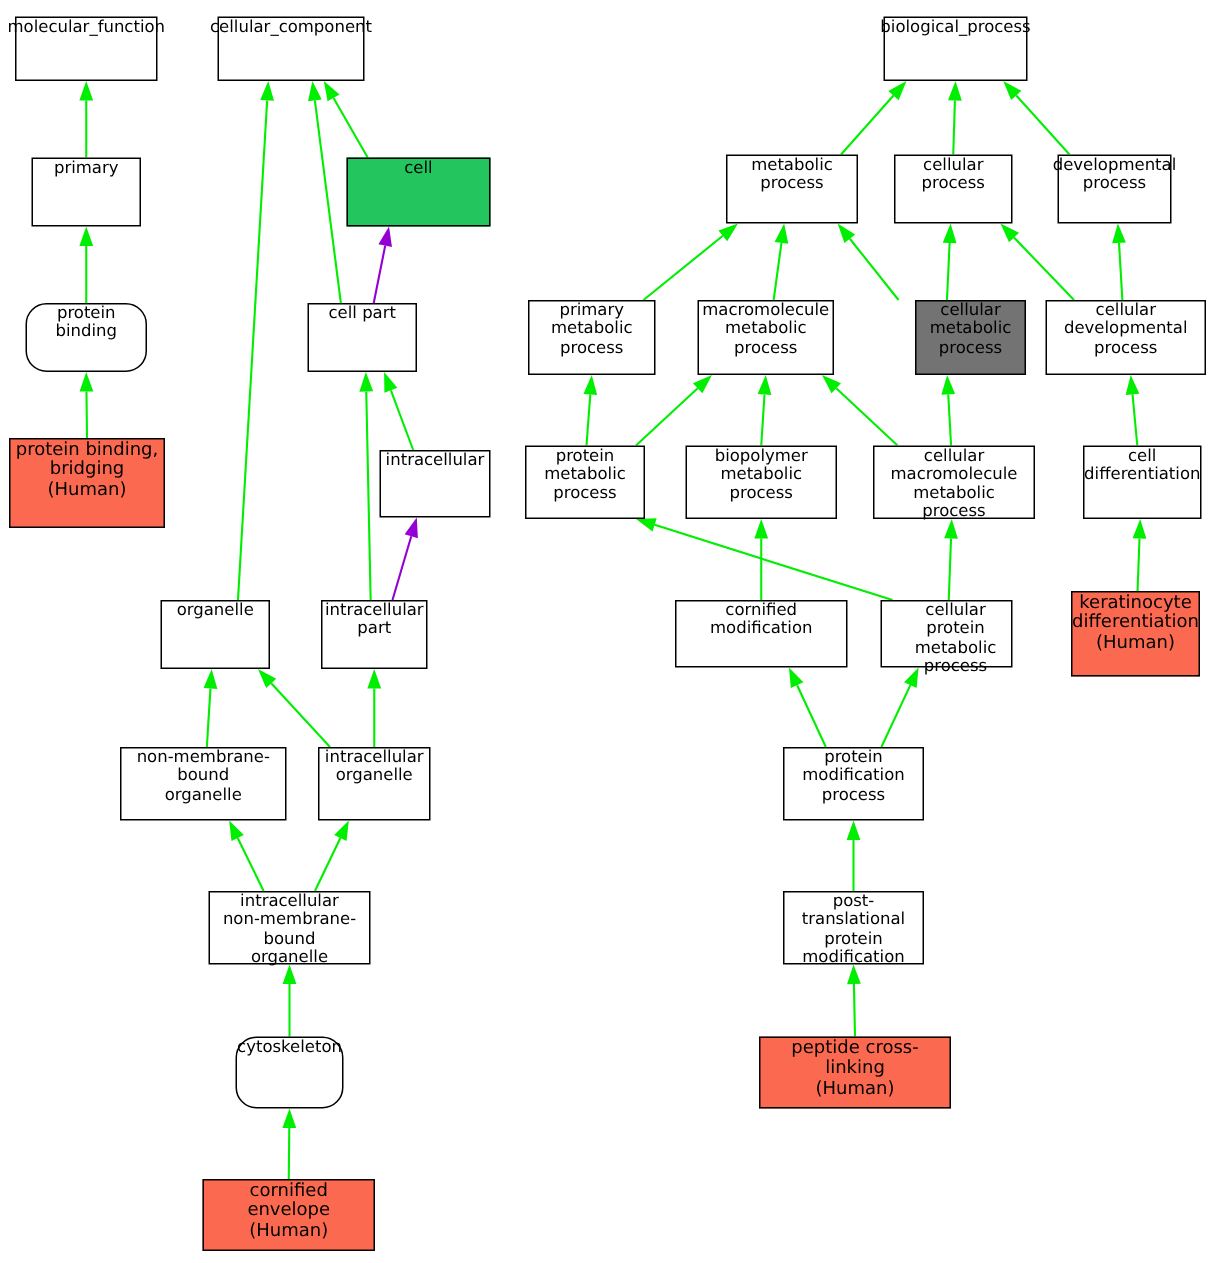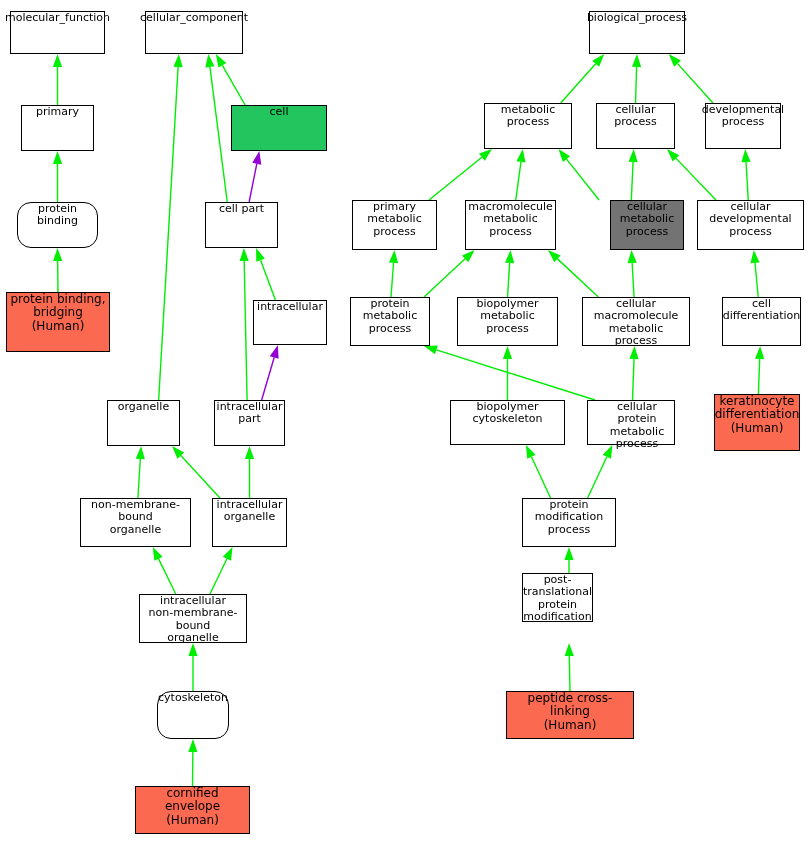--- a/index.html
+++ b/index.html
@@ -271,36 +271,36 @@
 process</span>
       </div>
       <div class="node" style="left: 582px; top: 297px; width: 108px; height: 49px; font-size: 11px; background: rgb(255, 255, 255); border-color: rgb(0, 0, 0);">
         <span class="lbl">cellular macromolecule
 metabolic process</span>
       </div>
       <div class="node" style="left: 722px; top: 297px; width: 79px; height: 49px; font-size: 11px; background: rgb(255, 255, 255); border-color: rgb(0, 0, 0);">
         <span class="lbl">cell differentiation</span>
       </div>
       <div class="node" style="left: 450px; top: 400px; width: 115px; height: 45px; font-size: 11px; background: rgb(255, 255, 255); border-color: rgb(0, 0, 0);">
-        <span class="lbl">biopolymer cytoskeleton</span>
+        <span class="lbl">cornified modification</span>
       </div>
       <div class="node" style="left: 587px; top: 400px; width: 88px; height: 45px; font-size: 11px; background: rgb(255, 255, 255); border-color: rgb(0, 0, 0); padding-left: 12px;">
         <span class="lbl">cellular protein
 metabolic process</span>
       </div>
       <div class="node highlight" style="left: 714px; top: 394px; width: 86px; height: 57px; font-size: 12px; background: rgb(251, 106, 80); border-color: rgb(0, 0, 0);">
         <span class="lbl">keratinocyte
 differentiation
 (Human)</span>
       </div>
       <div class="node" style="left: 522px; top: 498px; width: 94px; height: 49px; font-size: 11px; background: rgb(255, 255, 255); border-color: rgb(0, 0, 0);">
         <span class="lbl">protein modification
 process</span>
       </div>
-      <div class="node" style="left: 522px; top: 573px; width: 71px; height: 49px; font-size: 11px; background: rgb(255, 255, 255); border-color: rgb(0, 0, 0);">
+      <div class="node" style="left: 522px; top: 594px; width: 94px; height: 49px; font-size: 11px; background: rgb(255, 255, 255); border-color: rgb(0, 0, 0);">
         <span class="lbl">post-translational
 protein modification</span>
       </div>
       <div class="node highlight" style="left: 506px; top: 691px; width: 128px; height: 48px; font-size: 12px; background: rgb(251, 106, 80); border-color: rgb(0, 0, 0);">
         <span class="lbl">peptide cross-linking
 (Human)</span>
       </div>
     </div>
 </div>
 

